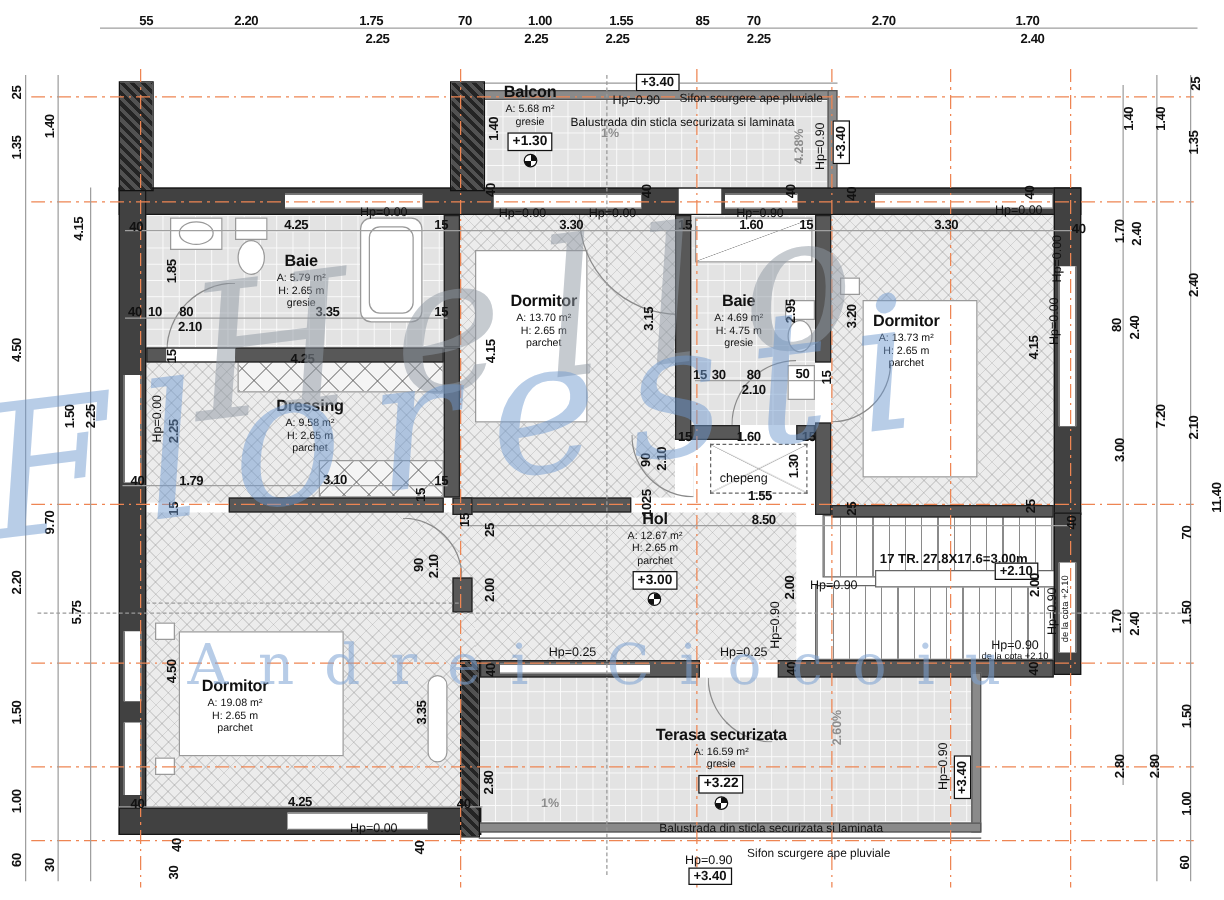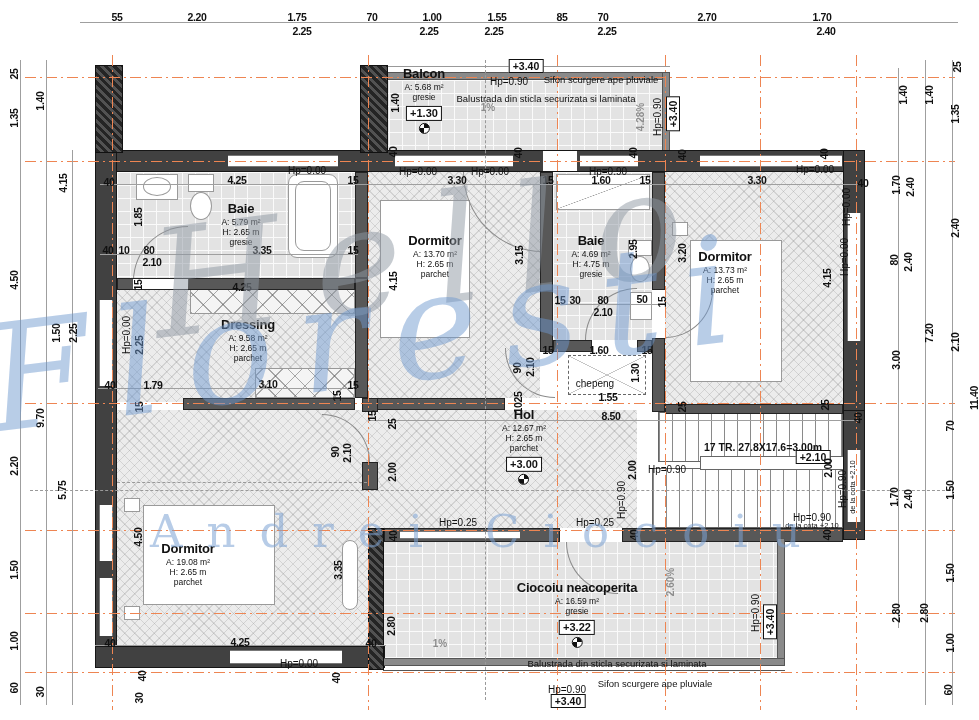--- a/index.html
+++ b/index.html
@@ -227,21 +227,21 @@
         <div class="rline">H: 2.65 m</div>
         <div class="rline">parchet</div>
       </div>
       <div class="room-label" style="left: 524px; top: 446px;"><div class="rname">Hol</div><div class="rline">A: 12.67 m²</div><div class="rline">H: 2.65 m</div><div class="rline">parchet</div><div class="badge">+3.00</div><div class="lvlmark"></div></div>
       <div class="room-label" style="left: 188px; top: 564px;">
         <div class="rname">Dormitor</div>
         <div class="rline">A: 19.08 m²</div>
         <div class="rline">H: 2.65 m</div>
         <div class="rline">parchet</div>
       </div>
-      <div class="room-label" style="left: 577px; top: 614px;"><div class="rname">Ciocoiu neacoperita</div><div class="rline">A: 16.59 m²</div><div class="rline">gresie</div><div class="badge">+3.22</div><div class="lvlmark"></div></div>
+      <div class="room-label" style="left: 577px; top: 614px;"><div class="rname">Terasa securizata</div><div class="rline">A: 16.59 m²</div><div class="rline">gresie</div><div class="badge">+3.22</div><div class="lvlmark"></div></div>
     </div>
   <div id="labels-layer">
       <span class="lbl dim" style="left: 117px; top: 17px;">55</span>
       <span class="lbl dim" style="left: 197px; top: 17px;">2.20</span>
       <span class="lbl dim" style="left: 297px; top: 17px;">1.75</span>
       <span class="lbl dim" style="left: 302px; top: 31px;">2.25</span>
       <span class="lbl dim" style="left: 372px; top: 17px;">70</span>
       <span class="lbl dim" style="left: 432px; top: 17px;">1.00</span>
       <span class="lbl dim" style="left: 429px; top: 31px;">2.25</span>
       <span class="lbl dim" style="left: 497px; top: 17px;">1.55</span>

